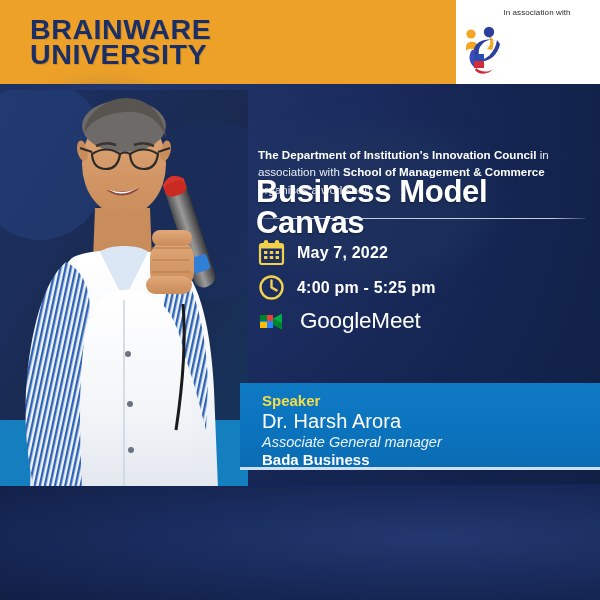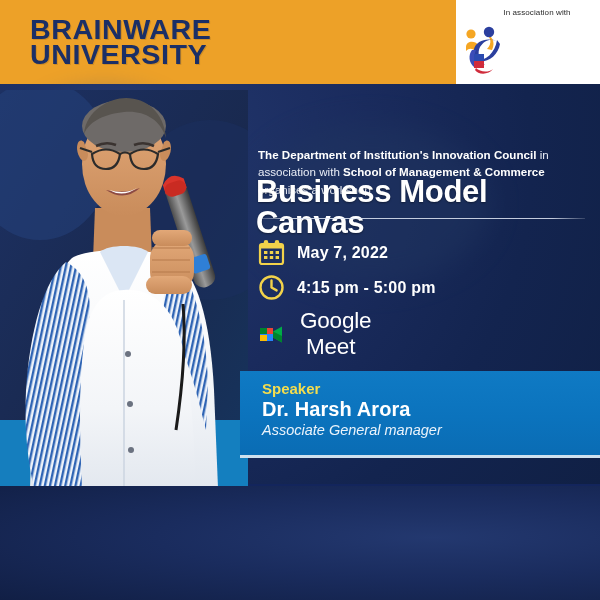--- a/index.html
+++ b/index.html
@@ -39,31 +39,31 @@
   .rule{position:absolute;left:258px;top:218px;width:327px;height:1px;
     background:linear-gradient(90deg,rgba(255,255,255,.15),rgba(225,232,245,.85) 10%,rgba(225,232,245,.85) 90%,rgba(255,255,255,.15));}
 
   .infoline{position:absolute;left:258px;display:flex;align-items:center;gap:12px;}
   .infoline .txt{color:#ffffff;font-weight:bold;font-size:16px;letter-spacing:.2px;}
   #line-date{top:239px;}
   #line-time{top:274px;}
   #line-meet{top:308px;}
 
   .gmeet-word{display:flex;align-items:flex-start;color:#ffffff;font-size:22.5px;
-    letter-spacing:-0.2px;flex-direction:column;}
+    letter-spacing:-0.2px;}
   .gmeet-word .g1{font-weight:normal;}
-  .gmeet-word .g2{font-weight:normal;margin-left:6px;}
-
-  
-  .speaker{position:absolute;left:240px;top:371px;width:360px;height:84px;
+  .gmeet-word .g2{font-weight:normal;}
+
+  
+  .speaker{position:absolute;left:240px;top:383px;width:360px;height:84px;
     background:linear-gradient(180deg,#0f7ac4 0%,#0b73bd 55%,#0a6cb4 100%);}
   .speaker:after{content:"";position:absolute;left:0;bottom:-3px;width:360px;height:3px;
     background:#cfe0ee;}
   .speaker .lbl{position:absolute;left:22px;top:9px;color:#f3dd4e;font-weight:bold;font-size:15px;}
-  .speaker .nm{position:absolute;left:22px;top:27px;color:#ffffff;font-weight:bold;font-size:20px;letter-spacing:.1px;}
+  .speaker .nm{position:absolute;left:22px;top:27px;color:#ffffff;font-weight:normal;font-size:20px;letter-spacing:.1px;}
   .speaker .role{position:absolute;left:22px;top:51px;color:#eaf3fb;font-size:14.5px;font-style:italic;}
   .speaker .org{position:absolute;left:22px;top:68px;color:#ffffff;font-weight:bold;font-size:15px;}
 
   
   .footer{position:absolute;left:0;top:486px;width:600px;height:114px;
     background:radial-gradient(ellipse at 72% 45%, #23386f 0%, #1a2c5e 45%, #111f45 100%);}
 </style>
 </head>
 <body>
 
@@ -211,21 +211,21 @@
       </g>
     </svg>
     <span class="txt">May 7, 2022</span>
   </div>
 
   <div class="infoline" id="line-time">
     <svg width="27" height="27" viewBox="0 0 27 27">
       <circle cx="13.5" cy="13.5" r="11" fill="none" stroke="#f2d24a" stroke-width="2.4"></circle>
       <path d="M13.5 6.5 L13.5 13.5 L18.6 16.4" fill="none" stroke="#f2d24a" stroke-width="2.4" stroke-linecap="round" stroke-linejoin="round"></path>
     </svg>
-    <span class="txt">4:15 pm - 5:00 pm</span>
+    <span class="txt">4:00 pm - 5:25 pm</span>
   </div>
 
   <div class="infoline" id="line-meet">
     <svg width="30" height="25" viewBox="0 0 30 25">
       <path d="M2 6 h13 v13 h-13 z" fill="#2684fc"></path>
       <path d="M2 6 h7 v6 h-7 z" fill="#00832d"></path>
       <path d="M2 13 h7 v6 h-7 z" fill="#fbbc04"></path>
       <path d="M9 6 h6 v6 h-6 z" fill="#ea4335"></path>
       <path d="M15 9.5 L24 4.5 L24 20.5 L15 15.5 Z" fill="#00ac47"></path>
       <path d="M15 9.5 L15 15.5 L24 20.5 L24 14 Z" fill="#00832d"></path>
@@ -233,20 +233,21 @@
     <span class="gmeet-word">
       <span class="g1">Google</span>
       <span class="g2">Meet</span>
     </span>
   </div>
 
   <div class="speaker">
     <div class="lbl">Speaker</div>
     <div class="nm">Dr. Harsh Arora</div>
     <div class="role">Associate General manager</div>
+    <div class="org">Bada Business</div>
   </div>
 
   <div class="footer">
     
 
     
 
     
   </div>
 

